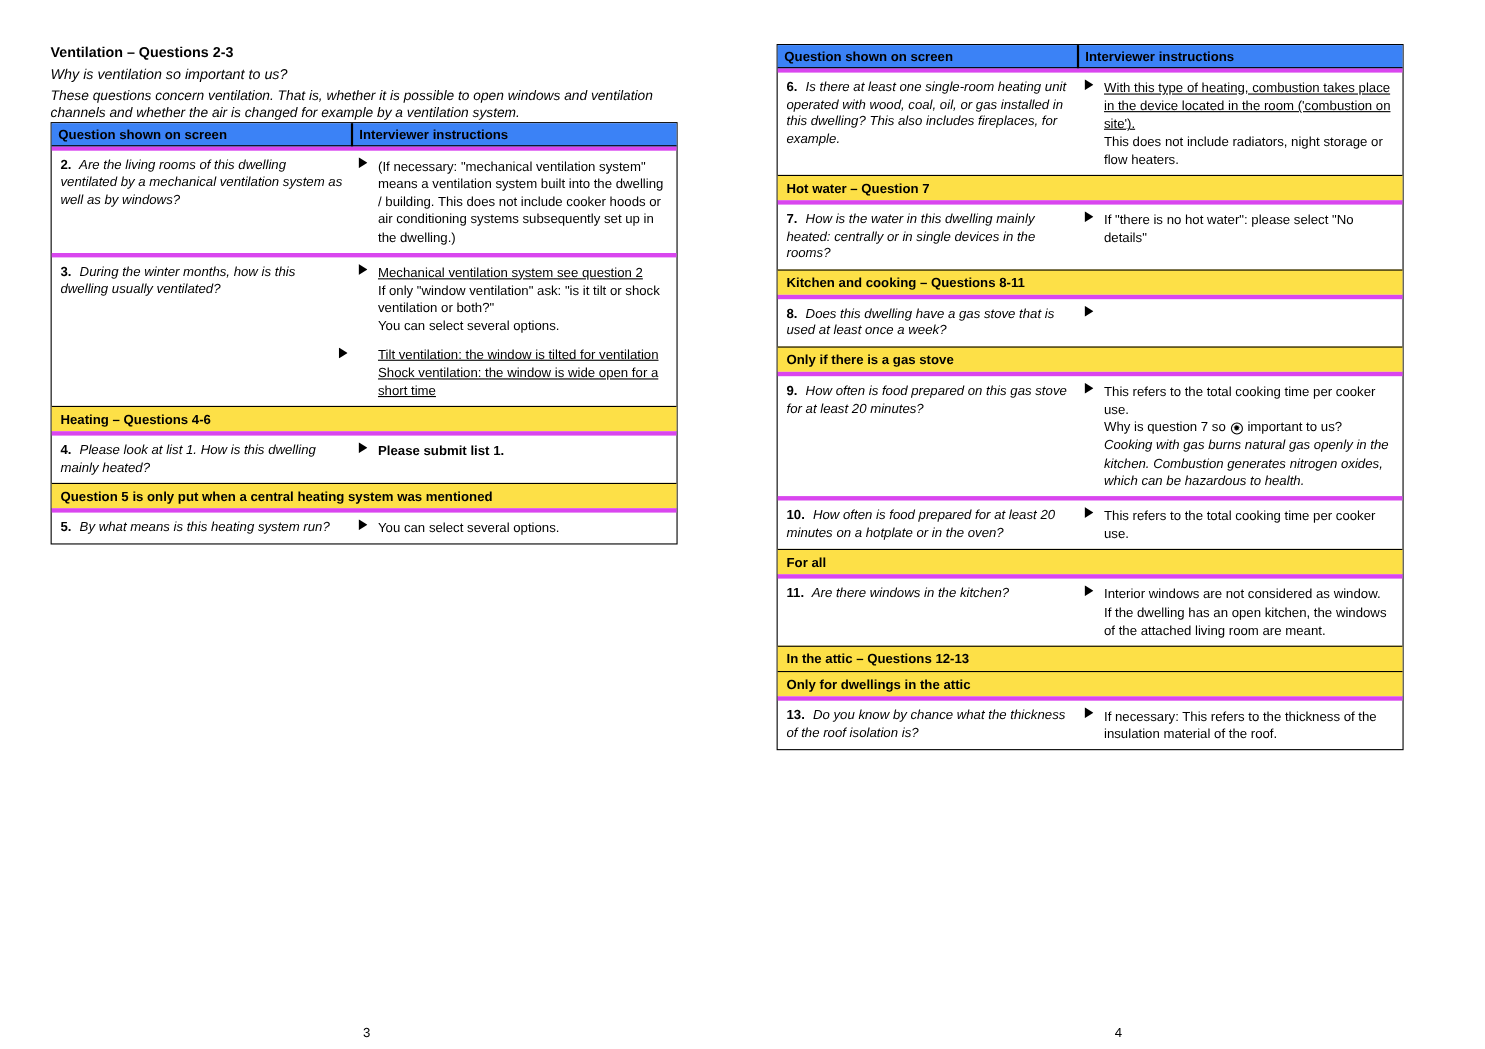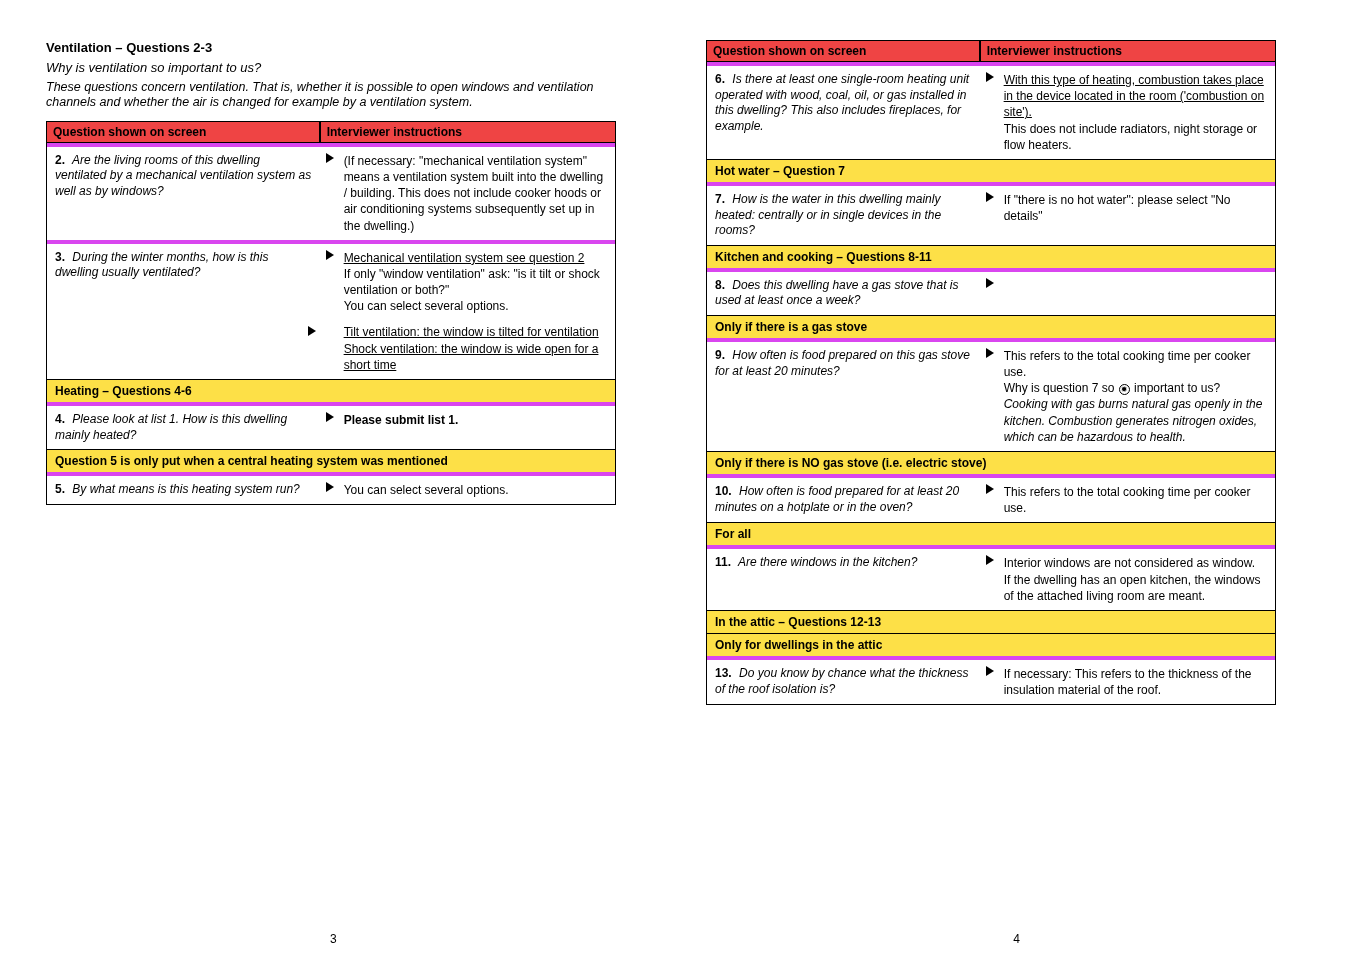--- a/index.html
+++ b/index.html
@@ -18,21 +18,20 @@
     gap: 90px;
     padding: 40px 46px 0 46px;
   }
   .col {
     width: 570px;
     flex-shrink: 0;
   }
   .intro {
     font-size: 13px;
     line-height: 1.25;
-    margin-bottom: 10px;
   }
   .intro-title {
     font-weight: bold;
     margin-bottom: 4px;
   }
   .intro-sub {
     font-style: italic;
     margin-bottom: 3px;
   }
   .intro-text {
@@ -44,21 +43,21 @@
     font-size: 12px;
   }
   .thead {
     display: flex;
   }
   .th {
     padding: 3px 6px;
     font-weight: bold;
     border: 1px solid #000;
     border-top: none;
-    background: #ef4444;
+    background: #3b82f6;
   }
   .th-left { width: 48%; border-left: none; }
   .th-right { width: 52%; border-right: none; }
   .row {
     display: flex;
     border-top: 4px solid #d946ef;
     min-height: 30px;
   }
   .cell-l {
     width: 48%;
@@ -265,21 +264,20 @@
               <svg width="8" height="10">
                 <polygon points="0,0 8,5 0,10" fill="#000"></polygon>
               </svg>
             </span>
           <span>This refers to the total cooking time per cooker use.</span><br>
           <span>Why is question 7 so </span><span class="cancer-icon">✹</span><span> important to us?</span><br>
           <span class="ital">Cooking with gas burns natural gas openly in the kitchen. Combustion generates nitrogen oxides, which can be hazardous to health.</span>
         </div>
       </div>
 
-      <div class="subhead">Only if there is NO gas stove (i.e. electric stove)</div>
       <div class="row">
         <div class="cell-l">
           <span class="q-num">10.</span>
           <span>How often is food prepared for at least 20 minutes on a hotplate or in the oven?</span>
         </div>
         <div class="cell-r">
           <span class="marker">
               <svg width="8" height="10">
                 <polygon points="0,0 8,5 0,10" fill="#000"></polygon>
               </svg>

